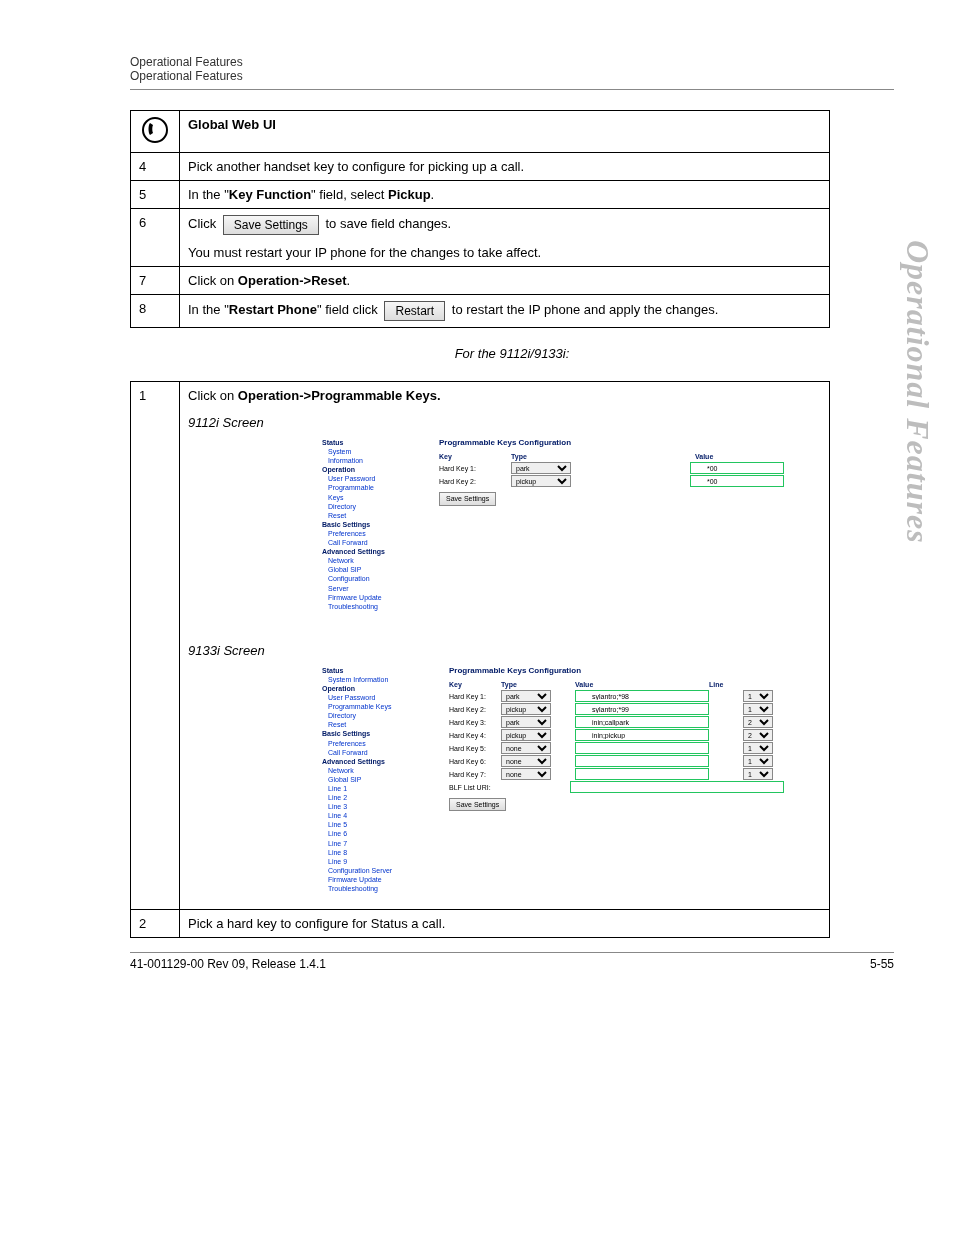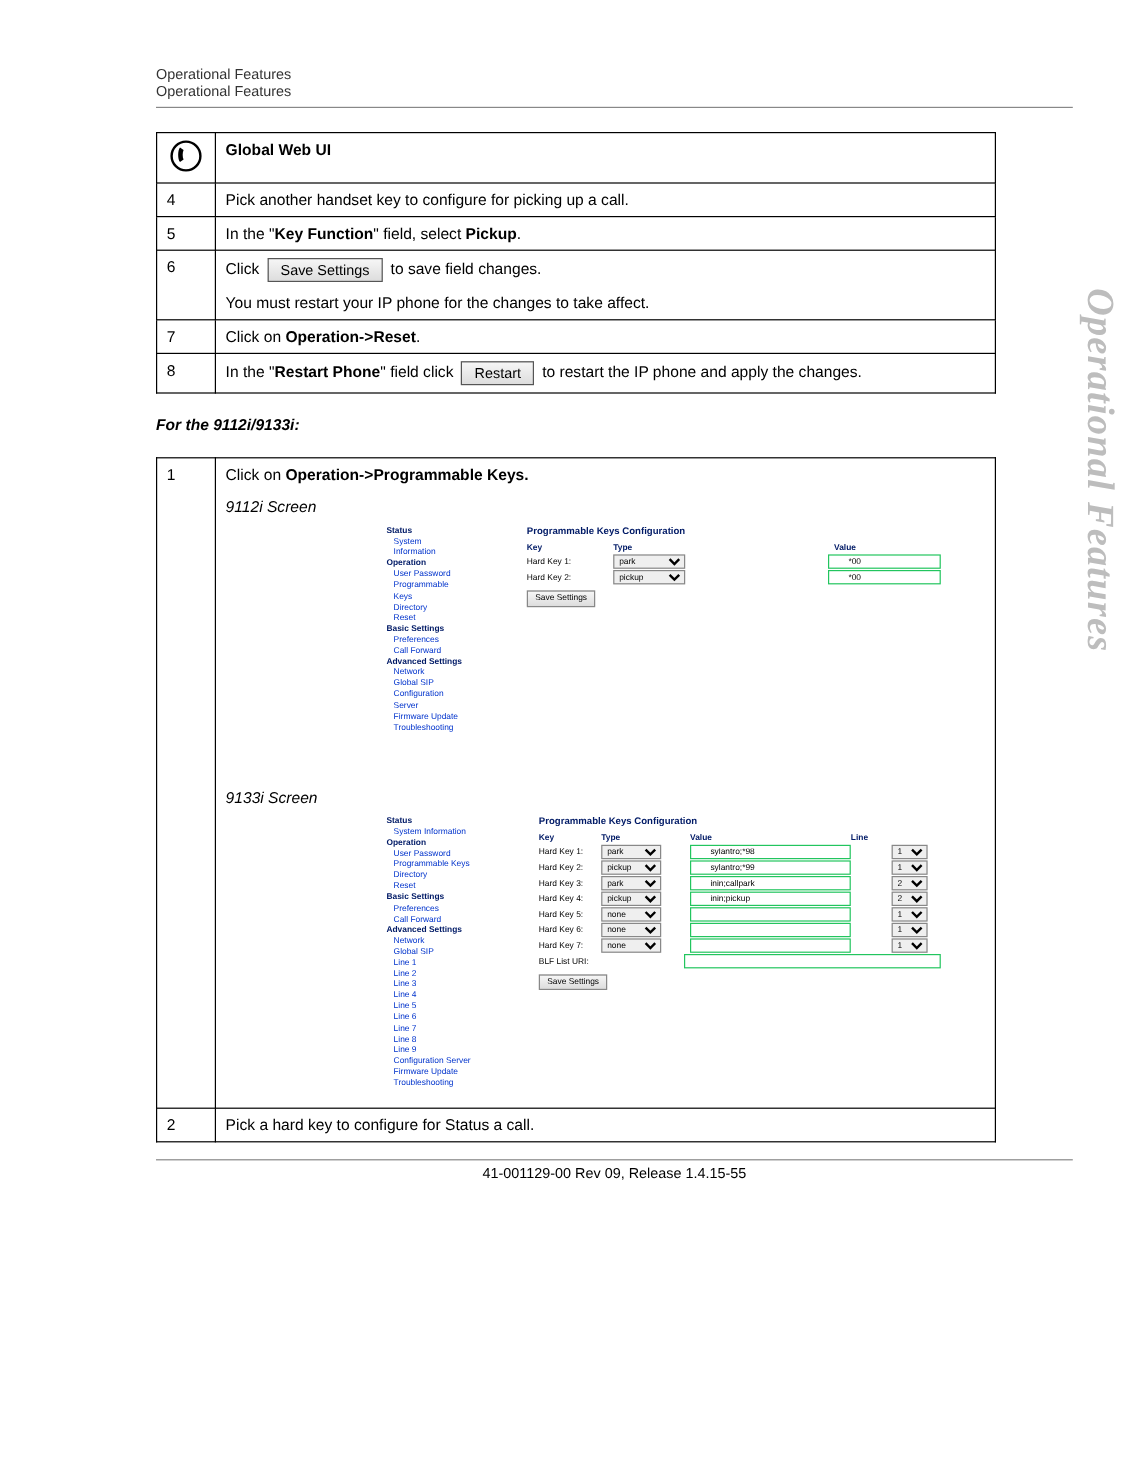--- a/index.html
+++ b/index.html
@@ -66,23 +66,24 @@
     border: 1px solid #555;
     background: linear-gradient(#f6f6f6,#ddd);
     padding: 2px 10px;
     font-size: 12px;
     font-family: Tahoma, Arial, sans-serif;
     vertical-align: middle;
     margin: 0 3px;
   }
   .subhead {
     font-style: italic;
-    font-weight: bold;
+    font-weight: normal;
     font-size: 13px;
     margin: 18px 0 6px 0;
+    text-align: center;
   }
   .screen-label {
     font-style: italic;
     font-size: 13px;
     margin: 12px 0 6px 0;
   }
   
   .mini-ui {
     display: flex;
     font-size: 7px;
@@ -135,21 +136,21 @@
   .mini-main .save-btn {
     display: inline-block;
     border: 1px solid #888;
     background: linear-gradient(#f6f6f6,#ddd);
     padding: 1px 6px;
     font-size: 7px;
     margin-top: 4px;
   }
   .footer {
     display: flex;
-    justify-content: center;
+    justify-content: space-between;
     margin-top: 14px;
     font-size: 12px;
     border-top: 1px solid #888;
     padding-top: 4px;
   }
 </style>
 </head>
 <body>
 
 <div class="page">
@@ -261,21 +262,21 @@
             </div>
             <div class="row">
               <span class="lbl">Hard Key 2:</span>
               <select style="width:60px;margin-left:20px"><option>pickup</option></select>
               <input type="text" style="width: 60px; margin-left: 115px;" value="*00">
             </div>
             <div class="save-btn">Save Settings</div>
           </div>
         </div>
 
-        <div class="screen-label" style="margin-top:44px">9133i Screen</div>
+        <div class="screen-label" style="margin-top:30px">9133i Screen</div>
 
         <div class="mini-ui">
           <div class="mini-nav">
             <div class="g">Status</div>
             <div class="l">System Information</div>
             <div class="g">Operation</div>
             <div class="l">User Password</div>
             <div class="l">Programmable Keys</div>
             <div class="l">Directory</div>
             <div class="l">Reset</div>

